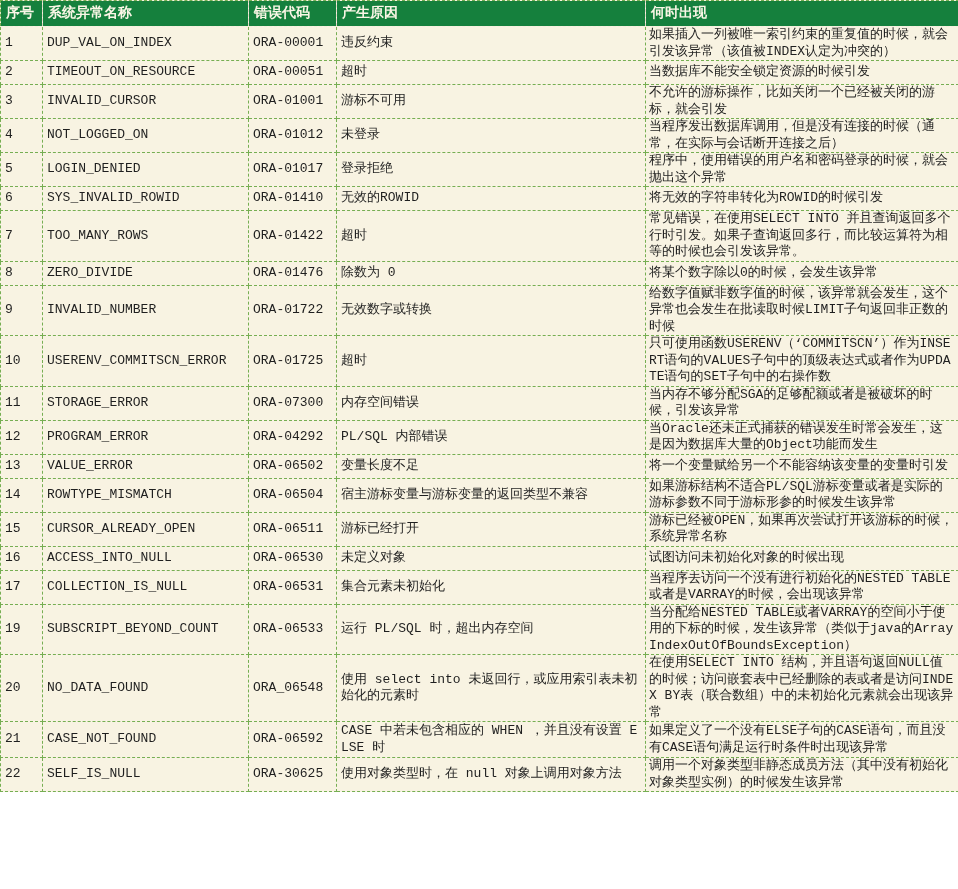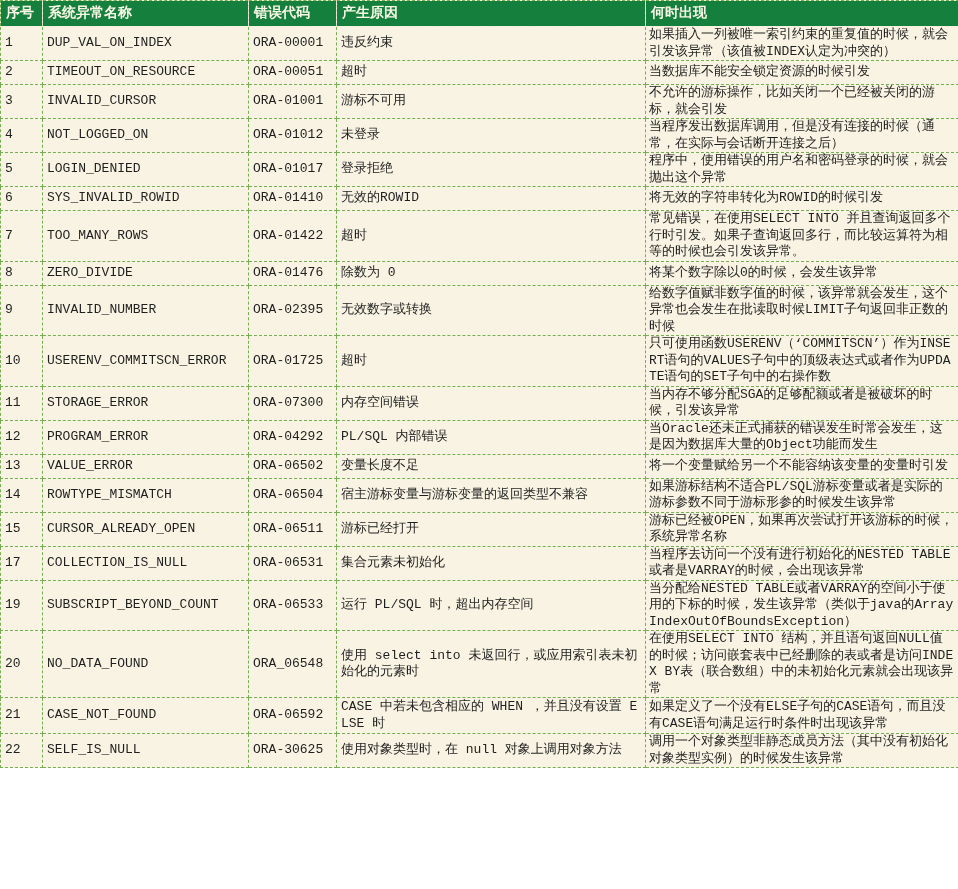--- a/index.html
+++ b/index.html
@@ -130,21 +130,21 @@
         <tr>
     <td class="cell-no">8</td>
     <td class="cell-name">ZERO_DIVIDE</td>
     <td class="cell-code">ORA-01476</td>
     <td class="cell-cause">除数为 0</td>
     <td class="cell-when">将某个数字除以0的时候，会发生该异常</td>
   </tr>
         <tr>
     <td class="cell-no">9</td>
     <td class="cell-name">INVALID_NUMBER</td>
-    <td class="cell-code">ORA-02395</td>
+    <td class="cell-code">ORA-01722</td>
     <td class="cell-cause">无效数字或转换</td>
     <td class="cell-when">给数字值赋非数字值的时候，该异常就会发生，这个异常也会发生在批读取时候LIMIT子句返回非正数的时候</td>
   </tr>
         <tr>
     <td class="cell-no">10</td>
     <td class="cell-name">USERENV_COMMITSCN_ERROR</td>
     <td class="cell-code">ORA-01725</td>
     <td class="cell-cause">超时</td>
     <td class="cell-when">只可使用函数USERENV（‘COMMITSCN’）作为INSERT语句的VALUES子句中的顶级表达式或者作为UPDATE语句的SET子句中的右操作数</td>
   </tr>
@@ -177,20 +177,27 @@
     <td class="cell-when">如果游标结构不适合PL/SQL游标变量或者是实际的游标参数不同于游标形参的时候发生该异常</td>
   </tr>
         <tr>
     <td class="cell-no">15</td>
     <td class="cell-name">CURSOR_ALREADY_OPEN</td>
     <td class="cell-code">ORA-06511</td>
     <td class="cell-cause">游标已经打开</td>
     <td class="cell-when">游标已经被OPEN，如果再次尝试打开该游标的时候，系统异常名称</td>
   </tr>
         <tr>
+    <td class="cell-no">16</td>
+    <td class="cell-name">ACCESS_INTO_NULL</td>
+    <td class="cell-code">ORA-06530</td>
+    <td class="cell-cause">未定义对象</td>
+    <td class="cell-when">试图访问未初始化对象的时候出现</td>
+  </tr>
+        <tr>
     <td class="cell-no">17</td>
     <td class="cell-name">COLLECTION_IS_NULL</td>
     <td class="cell-code">ORA-06531</td>
     <td class="cell-cause">集合元素未初始化</td>
     <td class="cell-when">当程序去访问一个没有进行初始化的NESTED TABLE或者是VARRAY的时候，会出现该异常</td>
   </tr>
         <tr>
     <td class="cell-no">19</td>
     <td class="cell-name">SUBSCRIPT_BEYOND_COUNT</td>
     <td class="cell-code">ORA-06533</td>

